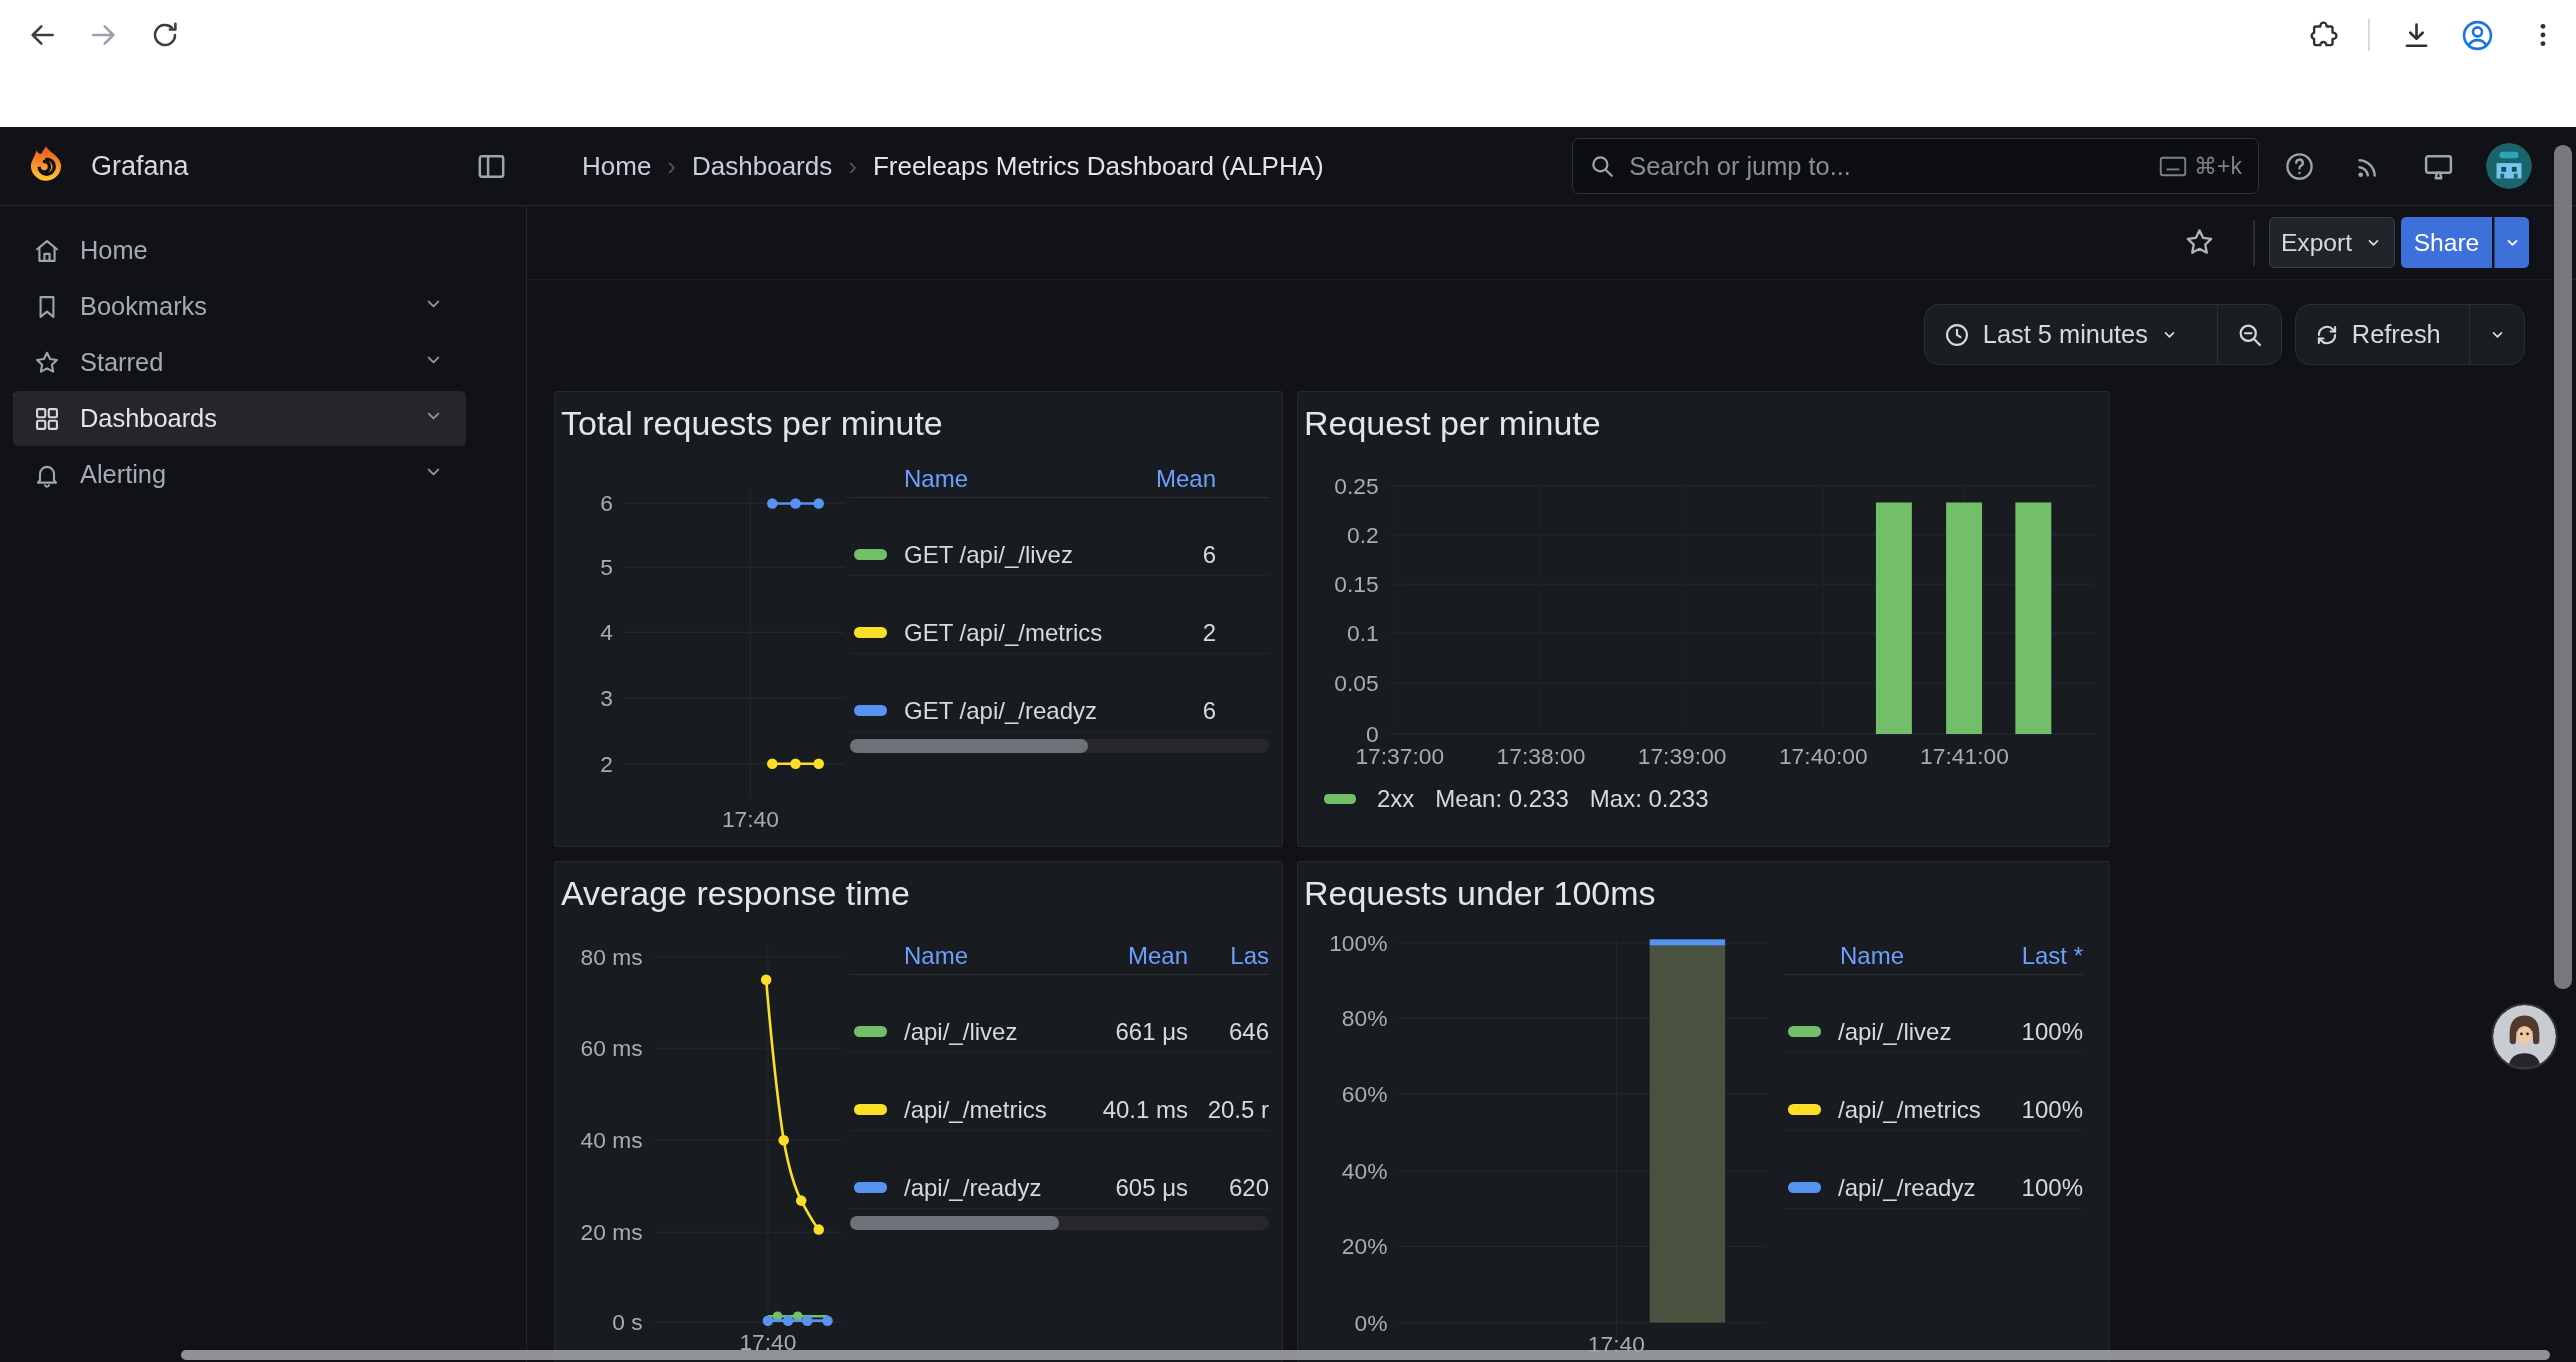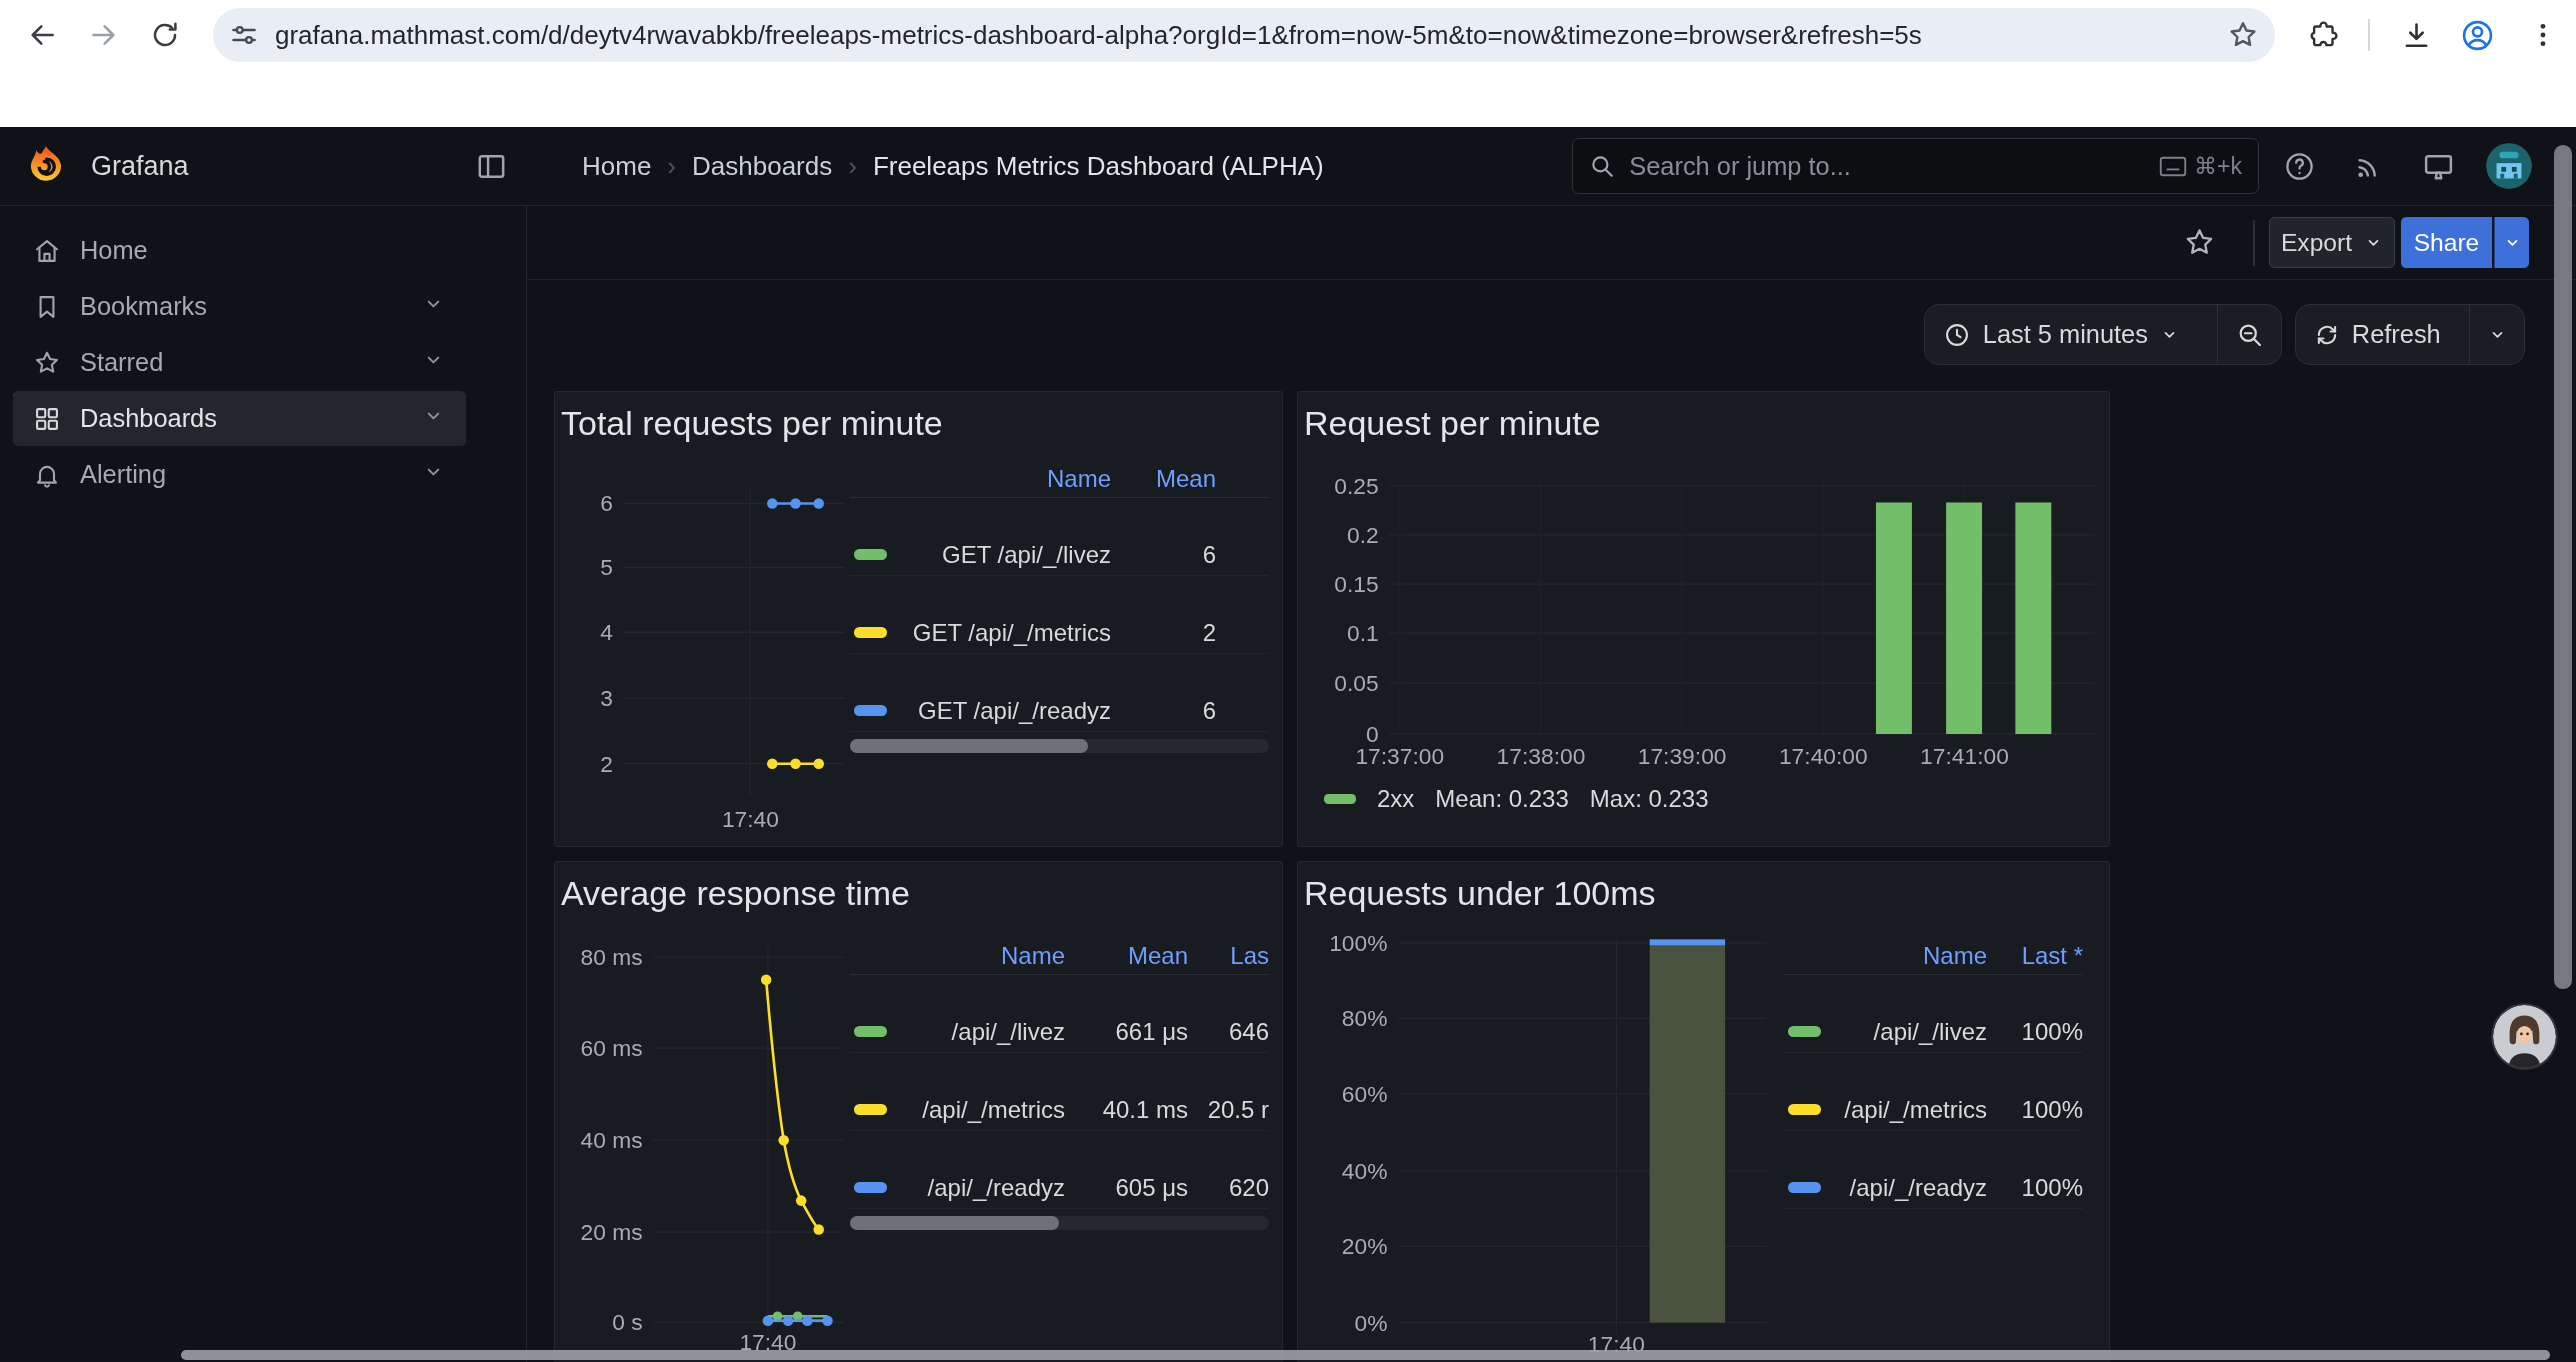--- a/index.html
+++ b/index.html
@@ -45,21 +45,21 @@
   .panel{position:absolute;background:#181b20;border:0.9px solid #26282f;border-radius:2.6px;box-sizing:border-box;}
   .ptitle{position:absolute;left:6px;top:12.3px;font-size:34px;color:#e3e5e8;font-weight:500;cursor:pointer;}
   .chart{position:absolute;left:0;top:0;}
   .chart text{font-family:"Liberation Sans",sans-serif;}
   .tick{fill:#a7adb4;font-size:26px;}
   .nodata{position:absolute;left:0;right:0;top:237px;text-align:center;font-size:29px;color:#8e939b;}
   .ltable{position:absolute;font-size:24px;color:#d8d9da;}
   .lhead{display:flex;align-items:center;height:37px;border-bottom:0.9px solid #2a2d33;color:#6e9fff;font-weight:500;}
   .lrow{display:flex;align-items:center;height:41px;border-bottom:0.9px solid #222529;cursor:pointer;margin-top:36px;}
   .sw{width:33px;height:10.5px;border-radius:5.3px;margin:0 17.5px 0 3.5px;flex:none;}
-  .lname{flex:1;white-space:nowrap;overflow:hidden;text-align:right;}
+  .lname{flex:1;white-space:nowrap;overflow:hidden;}
   .lval{text-align:right;white-space:nowrap;overflow:hidden;}
   .hscroll{height:14px;background:#26282e;border-radius:7px;margin-top:7px;cursor:pointer;}
   .hthumb{height:14px;border-radius:7px;background:#6e7278;}
   .blegend{position:absolute;left:26px;top:393px;display:flex;align-items:center;gap:21px;font-size:24px;color:#d8d9da;}
   .bpill{width:32px;height:9.6px;border-radius:4.4px;background:#73bf69;}
   
   .vthumb{position:absolute;right:4.4px;top:145px;width:17.5px;height:844px;border-radius:8.8px;background:#7d8085;opacity:.95;cursor:pointer;}
   .hpagescroll{position:absolute;left:181px;top:1350px;width:2369px;height:9.6px;border-radius:5.3px;background:#9da0a5;opacity:.9;cursor:pointer;}
   .floatavatar{position:absolute;left:2493px;top:1005px;width:63px;height:63px;border-radius:50%;overflow:hidden;cursor:pointer;box-shadow:0 0 0 1.8px rgba(255,255,255,.15);z-index:5;}
 </style>
@@ -79,34 +79,20 @@
           <path d="M4 12 H19 M12.5 5.5 L19 12 l-6.5 6.5"></path>
         </svg>
     </button>
     <button class="bicon abs" style="left:147px;top:17.5px;width:35px;height:35px">
       <svg width="32" height="32" viewBox="0 0 24 24" fill="none" stroke="#3a3d42" stroke-width="1.9" stroke-linecap="round" stroke-linejoin="round">
           <path d="M19.5 12 a7.5 7.5 0 1 1 -2.2-5.3"></path>
           <path d="M19.8 3.6 v4.2 h-4.2"></path>
         </svg>
     </button>
 
-    <div class="urlpill">
-      <svg width="30" height="30" viewBox="0 0 24 24" fill="none" stroke="#474b50" stroke-width="1.9" stroke-linecap="round">
-          <line x1="3.5" y1="8" x2="5.8" y2="8"></line>
-          <circle cx="8.6" cy="8" r="2.3"></circle>
-          <line x1="11.6" y1="8" x2="20.5" y2="8"></line>
-          <line x1="3.5" y1="16" x2="13" y2="16"></line>
-          <circle cx="16" cy="16" r="2.3"></circle>
-          <line x1="19" y1="16" x2="20.5" y2="16"></line>
-        </svg>
-      <input class="urlinput" type="text" value="grafana.mathmast.com/d/deytv4rwavabkb/freeleaps-metrics-dashboard-alpha?orgId=1&amp;from=now-5m&amp;to=now&amp;timezone=browser&amp;refresh=5s" style="">
-      <svg width="32" height="32" viewBox="0 0 24 24" fill="none" stroke="#54575c" stroke-width="1.8" stroke-linejoin="round">
-          <path d="M12 3.2 L14.6 8.6 20.5 9.4 16.2 13.5 17.3 19.4 12 16.6 6.7 19.4 7.8 13.5 3.5 9.4 9.4 8.6 Z"></path>
-        </svg>
-    </div>
 
     <button class="bicon abs" style="left:2306px;top:17.5px;width:35px;height:35px">
       <svg width="32" height="32" viewBox="0 0 24 24" fill="none" stroke="#303134" stroke-width="1.8" stroke-linejoin="round">
           <path d="M9.3 5 a2.3 2.3 0 0 1 4.6 0 l.1 .6 H17 a1.4 1.4 0 0 1 1.4 1.4 v3.2 l.6 .1 a2.3 2.3 0 0 1 0 4.6 l-.6 .1 v3.2 A1.4 1.4 0 0 1 17 19.6 h-3.2 a2.3 2.3 0 0 0 -4.6 0 H6 a1.4 1.4 0 0 1 -1.4 -1.4 v-3.3 a2.3 2.3 0 0 1 0 -4.5 V7 A1.4 1.4 0 0 1 6 5.6 h3.2 Z"></path>
         </svg>
     </button>
     <div class="bdivider" style="left:2368px"></div>
     <button class="bicon abs" style="left:2399px;top:17.5px;width:35px;height:35px">
       <svg width="33" height="33" viewBox="0 0 24 24" fill="none" stroke="#303134" stroke-width="1.9" stroke-linecap="round" stroke-linejoin="round">
           <path d="M12 4 v10 M7.5 10 L12 14.5 16.5 10"></path>

